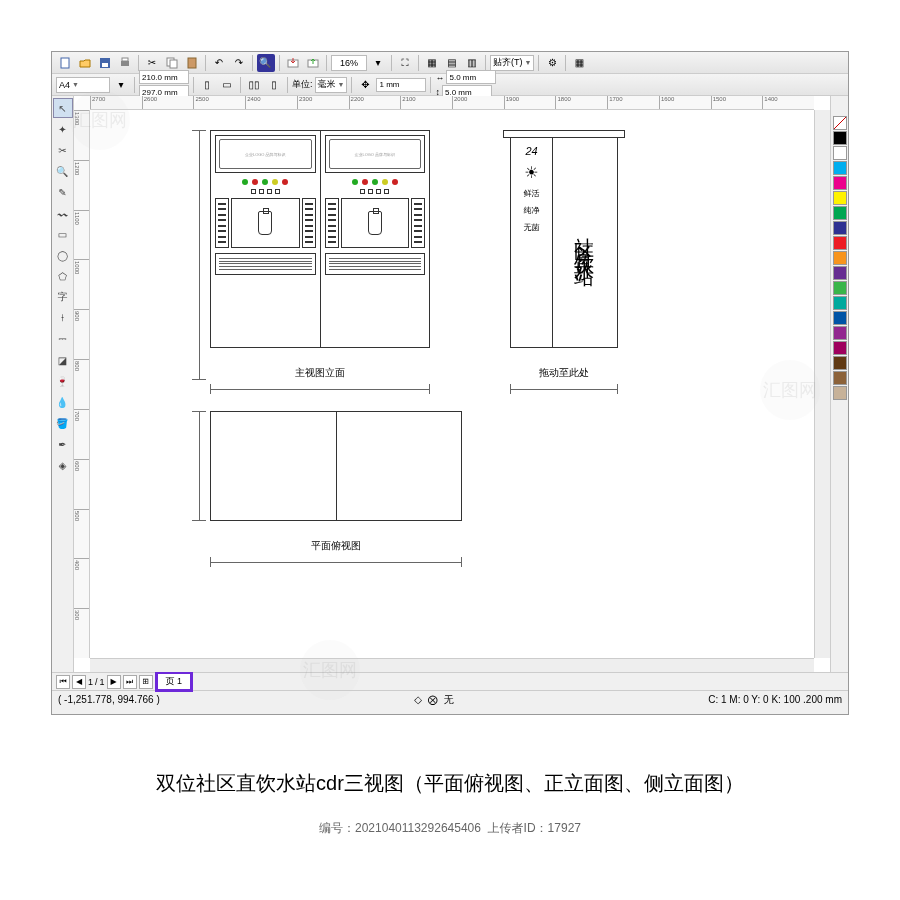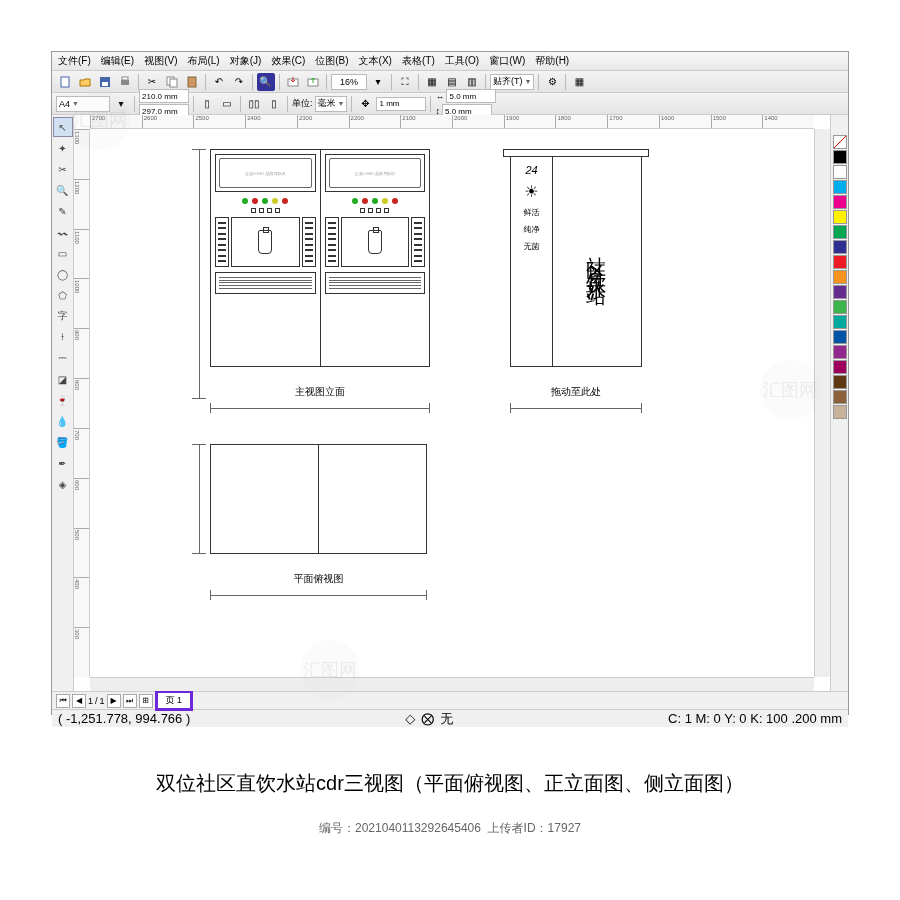--- a/index.html
+++ b/index.html
@@ -42,64 +42,50 @@
 .side-strip{width:14px;height:50px;border:1px solid #333;display:flex;flex-direction:column;justify-content:space-around;padding:2px}
 .side-strip i{height:2px;background:#333;display:block}
 .dispenser{flex:1;border:1px solid #333;height:50px;display:flex;align-items:center;justify-content:center}
 .bottle{width:14px;height:24px;border:1px solid #333;border-radius:2px 2px 4px 4px;position:relative}
 .bottle::before{content:"";position:absolute;top:-4px;left:4px;width:4px;height:4px;border:1px solid #333}
 .vent{height:22px;border:1px solid #333;margin:3px 4px 4px;display:flex;flex-direction:column;justify-content:space-around;padding:3px}
 .vent i{height:1px;background:#666;display:block}
 .btns{display:flex;justify-content:center;gap:3px;margin:2px 0}
 .btns i{width:5px;height:5px;border:1px solid #333;display:block}
 .view-label{text-align:center;font-size:10px;margin-top:18px}
-.side-view{position:absolute;left:420px;top:20px;width:132px}
+.side-view{position:absolute;left:420px;top:20px;width:108px}
 .side-box{border:1px solid #333;height:218px;position:relative;display:flex}
 .side-roof{position:absolute;top:-1px;left:-8px;right:-8px;height:8px;border:1px solid #333;background:#fff}
 .side-left{width:42px;border-right:1px solid #333;display:flex;flex-direction:column;align-items:center;padding-top:14px;gap:6px}
 .sun{font-size:16px}
 .side-txt{font-size:8px;writing-mode:horizontal-tb}
 .side-right{flex:1;display:flex;align-items:center;justify-content:center;padding:10px 4px}
 .side-title{font-size:20px;writing-mode:vertical-rl;letter-spacing:6px;font-weight:500}
-.top-view{position:absolute;left:120px;top:315px;width:217px}
+.top-view{position:absolute;left:120px;top:301px;width:252px}
 .top-box{border:1px solid #333;height:110px;display:flex}
 .top-box div{flex:1;border-right:1px solid #333}
 .top-box div:last-child{border-right:none}
 .palette{width:18px;background:#f0f0f0;border-left:1px solid #ccc;display:flex;flex-direction:column;padding-top:14px}
 .sw{width:14px;height:14px;margin:0 auto 1px;border:1px solid #999}
 .pager{height:18px;background:#f0f0f0;border-top:1px solid #ccc;display:flex;align-items:center;padding:0 4px;font-size:9px;gap:2px}
 .pg-btn{width:14px;height:14px;border:1px solid #aaa;background:#fff;display:flex;align-items:center;justify-content:center;font-size:8px}
 .pg-tab{padding:1px 8px;background:#fff;border:3px solid #6d28d9}
 .hint{flex:1;text-align:center;color:#999;font-size:8px}
-.status{height:18px;background:#f0f0f0;border-top:1px solid #ccc;display:flex;align-items:center;justify-content:space-between;padding:0 6px;font-size:13px}
+.status{height:18px;background:#f0f0f0;border-top:1px solid #ccc;display:flex;align-items:center;justify-content:space-between;padding:0 6px;font-size:10px}
 .caption{position:absolute;left:0;right:0;top:770px;text-align:center;font-size:20px;}
 .meta{position:absolute;left:0;right:0;top:820px;text-align:center;font-size:12px;color:#666}
 .watermark{position:absolute;width:60px;height:60px;border-radius:50%;background:rgba(200,200,200,.08);display:flex;align-items:center;justify-content:center;font-size:18px;color:rgba(150,150,150,.15);pointer-events:none}
 .zoom-input{width:36px;height:16px;border:1px solid #bbb;background:#fff;font-size:9px;text-align:center}
 svg{display:block}
 </style>
 </head>
 <body>
 
 <div class="app">
 
-  <div class="menubar">
-    <span>文件(F)</span>
-    <span>编辑(E)</span>
-    <span>视图(V)</span>
-    <span>布局(L)</span>
-    <span>对象(J)</span>
-    <span>效果(C)</span>
-    <span>位图(B)</span>
-    <span>文本(X)</span>
-    <span>表格(T)</span>
-    <span>工具(O)</span>
-    <span>窗口(W)</span>
-    <span>帮助(H)</span>
-  </div>
 
   <div class="toolbar">
     <div class="tb-btn">
         <svg width="12" height="12">
           <rect x="2" y="1" width="8" height="10" fill="#fff" stroke="#46a"></rect>
         </svg>
       </div>
     <div class="tb-btn">
         <svg width="12" height="12">
           <path d="M1 4h4l1-1h5v7H1z" fill="#fc6" stroke="#a70"></path>

